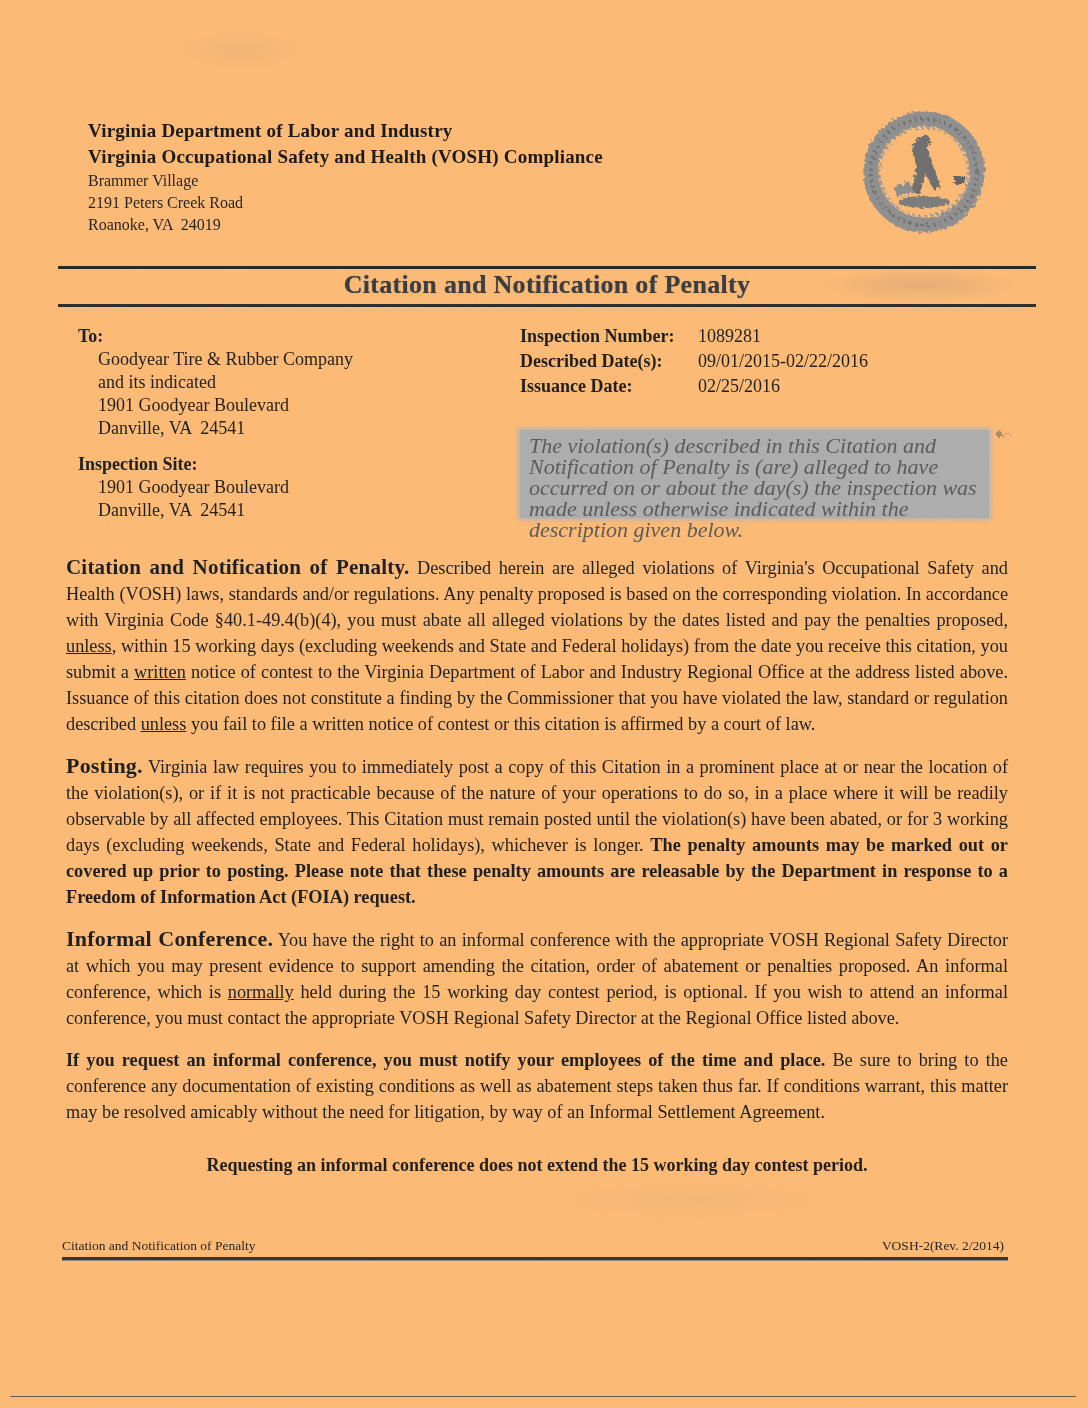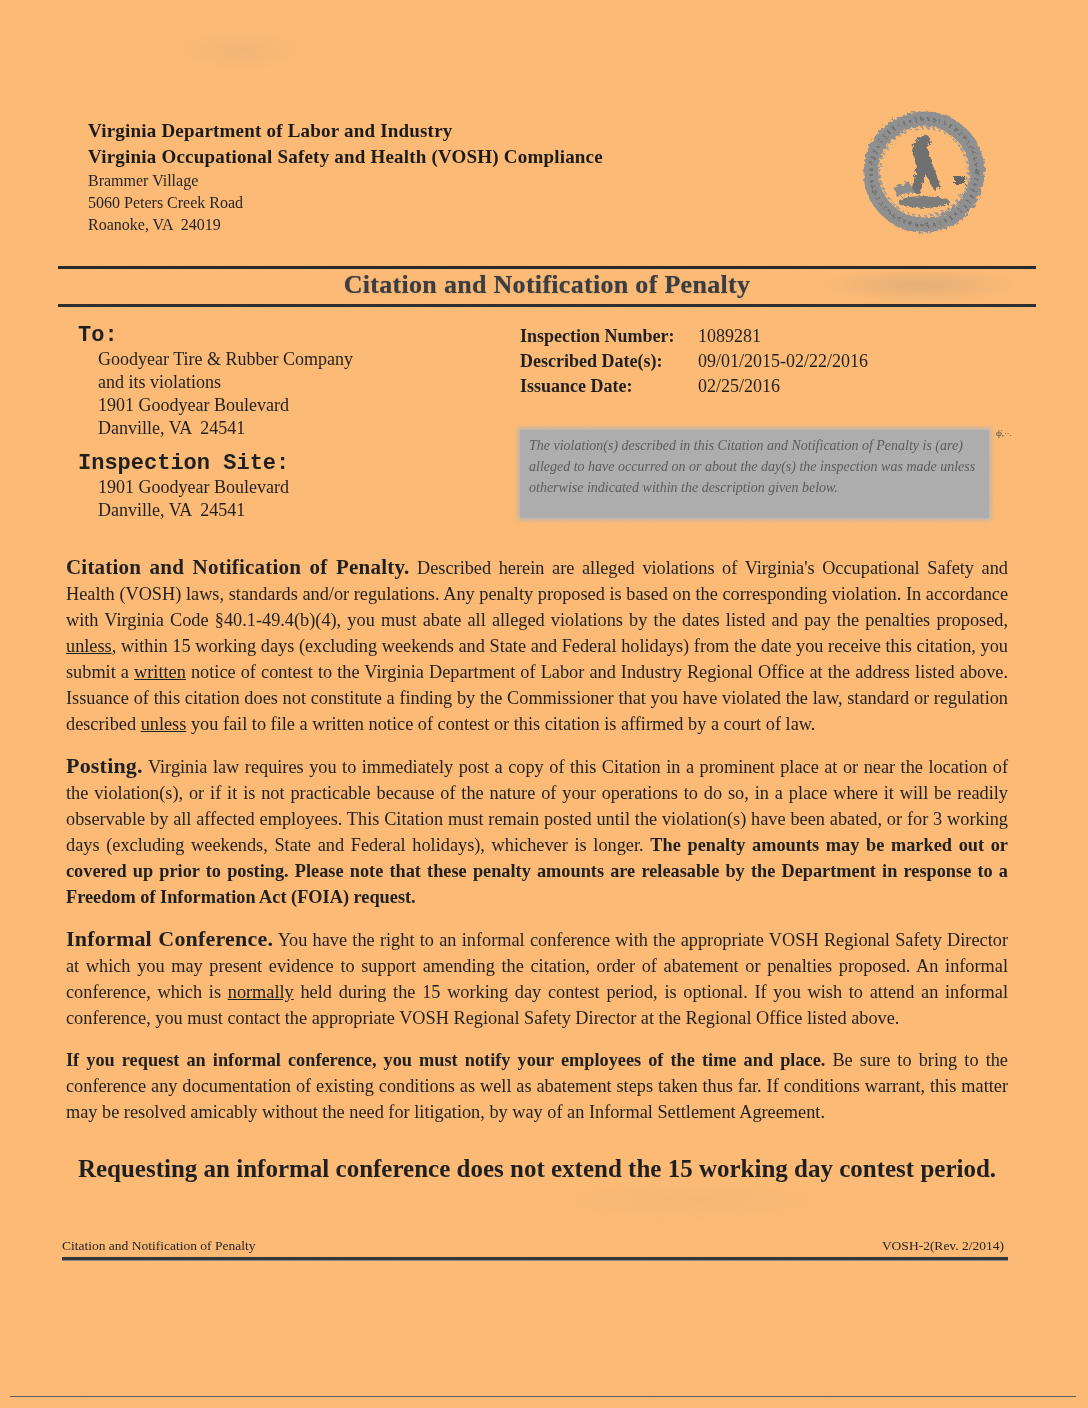--- a/index.html
+++ b/index.html
@@ -24,49 +24,49 @@
     text-align:center;padding:1px 0 4px;
   }
   .title-band h1{
     margin:0;font-size:26px;font-weight:bold;letter-spacing:.3px;
     color:#3a3a3a;text-shadow:0 0 1px #777;
   }
   
   .parties{position:absolute;left:78px;top:324px;width:930px;}
   .to-block{position:absolute;left:0;top:0;width:420px;}
   .site-block{position:absolute;left:0;top:128px;width:420px;}
-  .block-label{font-weight:bold;font-size:22px;line-height:24px;font-family:Liberation Mono, monospace;}
+  .block-label{font-weight:bold;font-size:18px;line-height:24px;}
   .block-line{font-size:18px;line-height:23px;white-space:pre-wrap;margin-left:20px;}
   .meta{position:absolute;left:442px;top:0;width:470px;}
   .meta-row{display:flex;font-size:18px;line-height:25px;}
   .meta-label{font-weight:bold;width:178px;flex:0 0 178px;}
   .meta-value{white-space:pre-wrap;}
   .violation-note{
     position:absolute;left:442px;top:106px;width:452px;height:80px;
     background:#adadad;color:#595959;
-    font-style:italic;font-size:14px;line-height:21px;
+    font-style:italic;font-size:22px;line-height:21px;
     padding:5px 8px 3px 9px;
     filter:blur(0.7px);
     box-shadow:0 0 4px 2px #b5b5b5;
   }
   .note-artifact{
     position:absolute;left:918px;top:104px;width:10px;height:52px;
     color:#4a4a4a;font-size:9px;line-height:10px;filter:blur(.4px);
   }
   
   .body-text{position:absolute;left:66px;top:538px;width:942px;}
   .body-text p{margin:16px 0 15px;font-size:18.3px;line-height:26px;text-align:justify;}
   .lead{font-weight:bold;font-size:21px;letter-spacing:.2px;}
   .lead-big{font-weight:bold;font-size:22px;letter-spacing:.2px;}
   .u{text-decoration:underline;}
   .b{font-weight:bold;}
   .bi{font-weight:bold;font-style:italic;}
   .p-bold{font-weight:bold;}
   .notice-line{
-    margin-top:30px;text-align:center;font-weight:bold;font-size:25px;
+    margin-top:30px;text-align:center;font-weight:bold;font-size:18px;
   }
   
   .footer{position:absolute;left:62px;top:1236px;width:946px;font-size:13.5px;color:#222;}
   .footer-note{line-height:19px;}
   .footer-row{display:flex;justify-content:space-between;line-height:19px;padding-right:4px;}
   .footer-rule{border-bottom:3px solid #333;margin-top:2px;box-shadow:0 1px 0 #888;}
   .bottom-rule{position:absolute;left:10px;top:1396px;width:1066px;border-top:1.5px solid #5a5a5a;}
   
   .smudge{position:absolute;pointer-events:none;}
   .sm1{left:820px;top:268px;width:200px;height:34px;background:radial-gradient(ellipse at center,rgba(120,120,120,.18),rgba(120,120,120,0) 70%);}
@@ -80,21 +80,21 @@
 <div class="page">
 
   <div class="smudge sm1"></div>
   <div class="smudge sm2"></div>
   <div class="smudge sm3"></div>
 
   <header class="letterhead">
     <div class="org-line">Virginia Department of Labor and Industry</div>
     <div class="org-line">Virginia Occupational Safety and Health (VOSH) Compliance</div>
     <div class="addr-line">Brammer Village</div>
-    <div class="addr-line">5060 Peters Creek Road</div>
+    <div class="addr-line">2191 Peters Creek Road</div>
     <div class="addr-line">Roanoke, VA  24019</div>
   </header>
 
   <div class="seal">
     <svg width="124" height="128" viewBox="0 0 124 128">
       <defs>
         <filter id="rough" x="-20%" y="-20%" width="140%" height="140%">
           <feTurbulence type="fractalNoise" baseFrequency="0.28" numOctaves="3" seed="11" result="n"></feTurbulence>
           <feDisplacementMap in="SourceGraphic" in2="n" scale="6"></feDisplacementMap>
         </filter>
@@ -112,21 +112,21 @@
   </div>
 
   <div class="title-band">
     <h1>Citation and Notification of Penalty</h1>
   </div>
 
   <section class="parties">
     <div class="to-block">
       <div class="block-label">To:</div>
       <div class="block-line">Goodyear Tire &amp; Rubber Company</div>
-      <div class="block-line">and its violations</div>
+      <div class="block-line">and its indicated</div>
       <div class="block-line">1901 Goodyear Boulevard</div>
       <div class="block-line">Danville, VA  24541</div>
     </div>
 
     <div class="site-block">
       <div class="block-label">Inspection Site:</div>
       <div class="block-line">1901 Goodyear Boulevard</div>
       <div class="block-line">Danville, VA  24541</div>
     </div>
 

